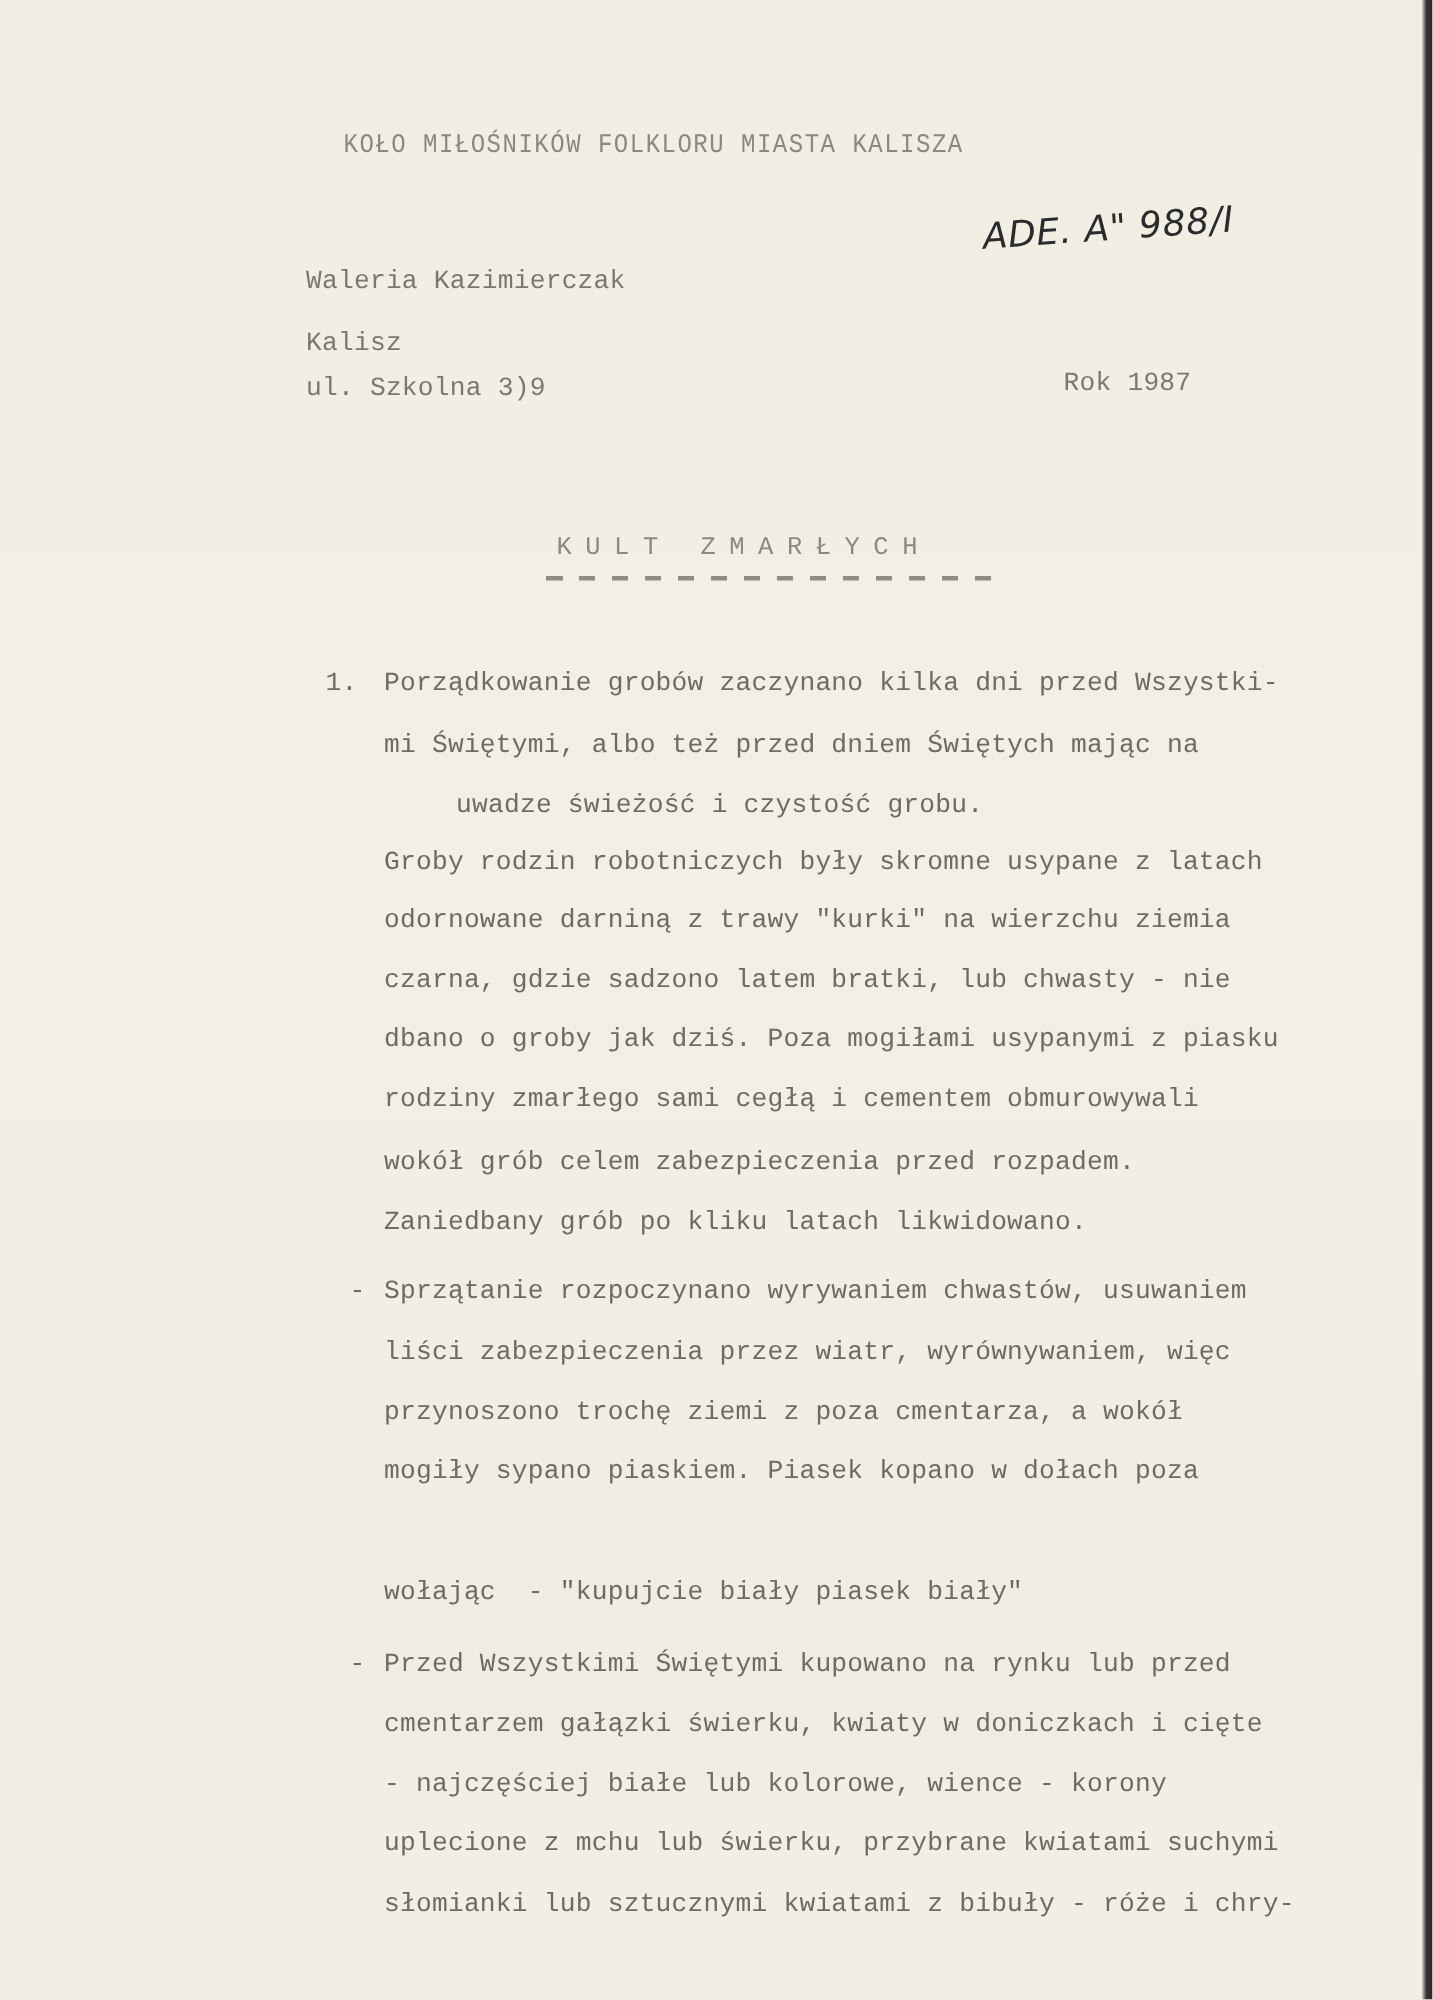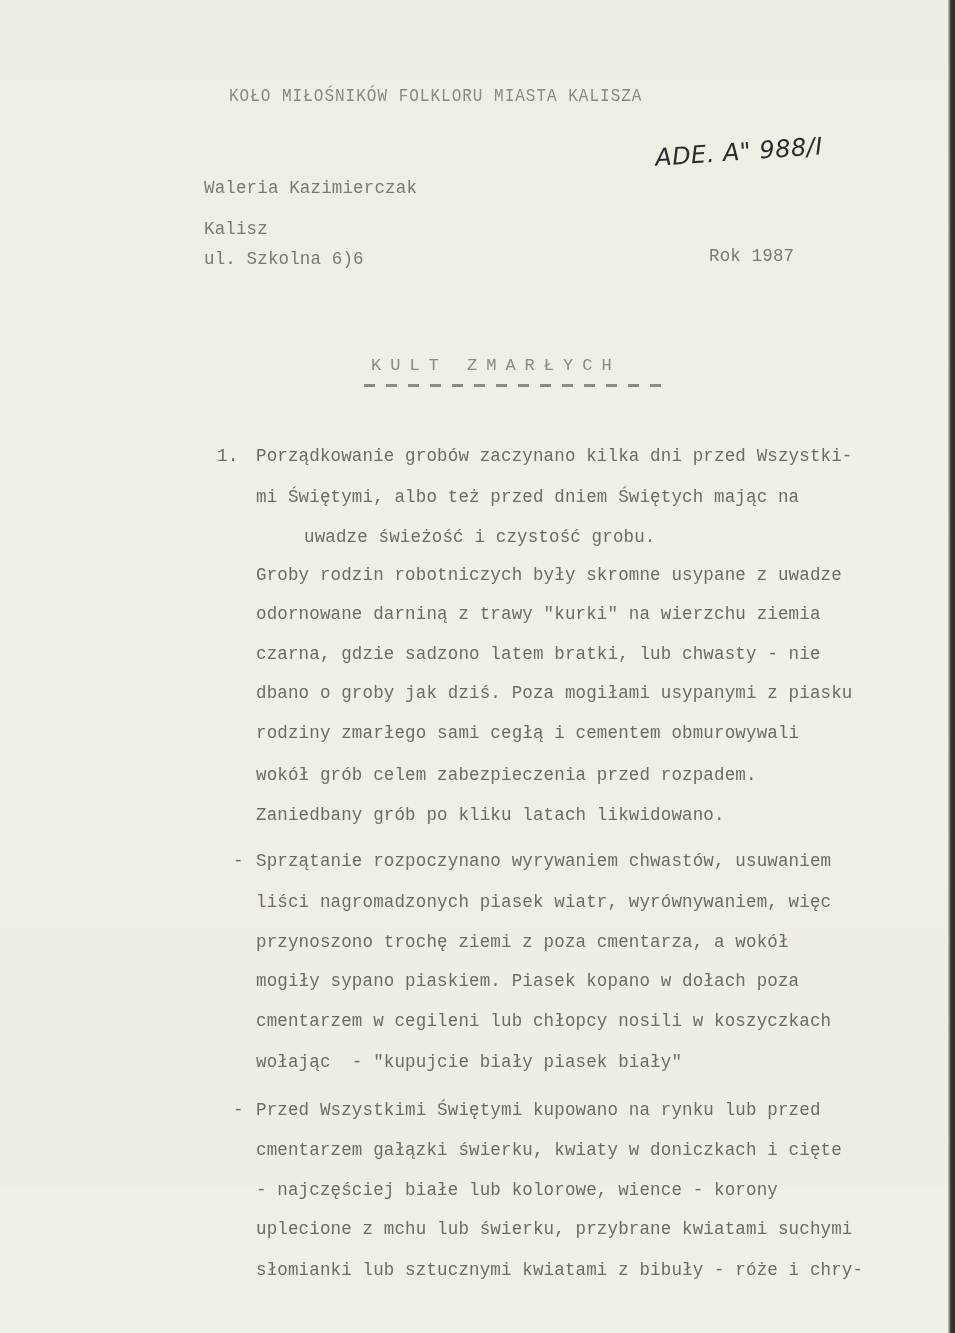--- a/index.html
+++ b/index.html
@@ -39,44 +39,43 @@
 <body>
 
 <div class="page">
 
   <div class="t header">KOŁO MIŁOŚNIKÓW FOLKLORU MIASTA KALISZA</div>
 
   <div class="hand">ADE. A" 988/I</div>
 
   <div class="t addr" style="left:204px; top:178px;">Waleria Kazimierczak</div>
   <div class="t addr" style="left:204px; top:219px;">Kalisz</div>
-  <div class="t addr" style="left:204px; top:249px;">ul. Szkolna 6)6</div>
+  <div class="t addr" style="left:204px; top:249px;">ul. Szkolna 3)9</div>
   <div class="t addr" style="left:709px; top:246px;">Rok 1987</div>
 
   <div class="t title">KULT ZMARŁYCH</div>
   <div class="underline"></div>
 
   <div class="t num doc-text" style="top:446px;">1.</div>
   <div class="t body-line doc-text" style="top:487px;">mi Świętymi, albo też przed dniem Świętych mając na</div>
   <div class="t body-line doc-text" style="top:446px;">Porządkowanie grobów zaczynano kilka dni przed Wszystki-</div>
   <div class="t body-line doc-text" style="top:527px;margin-left:48px;">uwadze świeżość i czystość grobu.</div>
-  <div class="t body-line doc-text" style="top:565px;">Groby rodzin robotniczych były skromne usypane z uwadze</div>
+  <div class="t body-line doc-text" style="top:565px;">Groby rodzin robotniczych były skromne usypane z latach</div>
   <div class="t body-line doc-text" style="top:604px;">odornowane darniną z trawy "kurki" na wierzchu ziemia</div>
   <div class="t body-line doc-text" style="top:644px;">czarna, gdzie sadzono latem bratki, lub chwasty - nie</div>
   <div class="t body-line doc-text" style="top:683px;">dbano o groby jak dziś. Poza mogiłami usypanymi z piasku</div>
   <div class="t body-line doc-text" style="top:723px;">rodziny zmarłego sami cegłą i cementem obmurowywali</div>
   <div class="t body-line doc-text" style="top:765px;">wokół grób celem zabezpieczenia przed rozpadem.</div>
   <div class="t body-line doc-text" style="top:805px;">Zaniedbany grób po kliku latach likwidowano.</div>
 
   <div class="t bullet doc-text" style="top:851px;">-</div>
   <div class="t body-line doc-text" style="top:851px;">Sprzątanie rozpoczynano wyrywaniem chwastów, usuwaniem</div>
-  <div class="t body-line doc-text" style="top:892px;">liści nagromadzonych piasek wiatr, wyrównywaniem, więc</div>
+  <div class="t body-line doc-text" style="top:892px;">liści zabezpieczenia przez wiatr, wyrównywaniem, więc</div>
   <div class="t body-line doc-text" style="top:932px;">przynoszono trochę ziemi z poza cmentarza, a wokół</div>
   <div class="t body-line doc-text" style="top:971px;">mogiły sypano piaskiem. Piasek kopano w dołach poza</div>
-  <div class="t body-line doc-text" style="top:1011px;">cmentarzem w cegileni lub chłopcy nosili w koszyczkach</div>
   <div class="t body-line doc-text" style="top:1052px;">wołając  - "kupujcie biały piasek biały"</div>
 
   <div class="t bullet doc-text" style="top:1100px;">-</div>
   <div class="t body-line doc-text" style="top:1100px;">Przed Wszystkimi Świętymi kupowano na rynku lub przed</div>
   <div class="t body-line doc-text" style="top:1140px;">cmentarzem gałązki świerku, kwiaty w doniczkach i cięte</div>
   <div class="t body-line doc-text" style="top:1180px;">- najczęściej białe lub kolorowe, wience - korony</div>
   <div class="t body-line doc-text" style="top:1219px;">uplecione z mchu lub świerku, przybrane kwiatami suchymi</div>
   <div class="t body-line doc-text" style="top:1260px;">słomianki lub sztucznymi kwiatami z bibuły - róże i chry-</div>
 </div>
 

